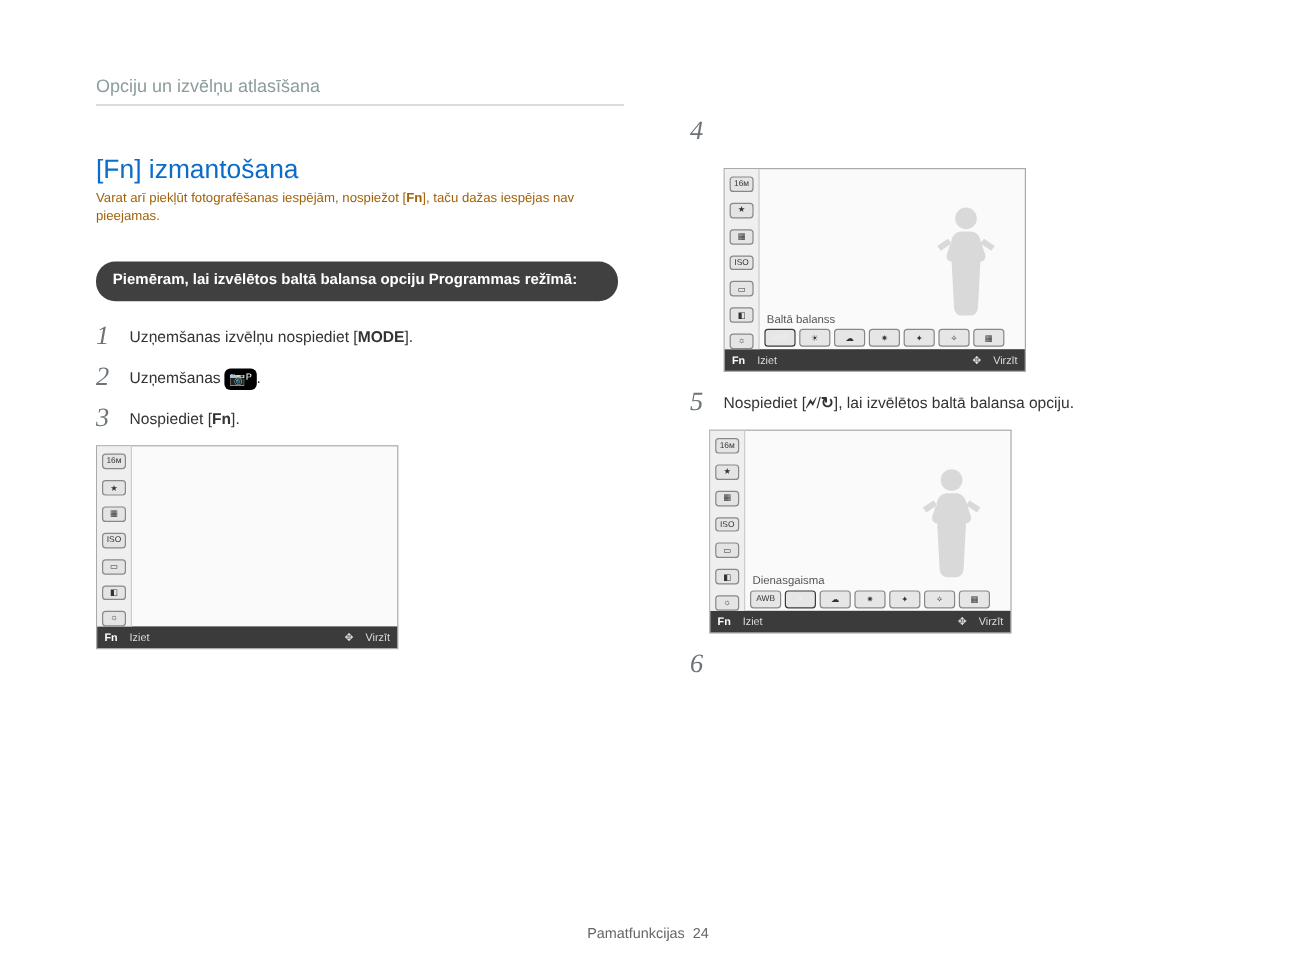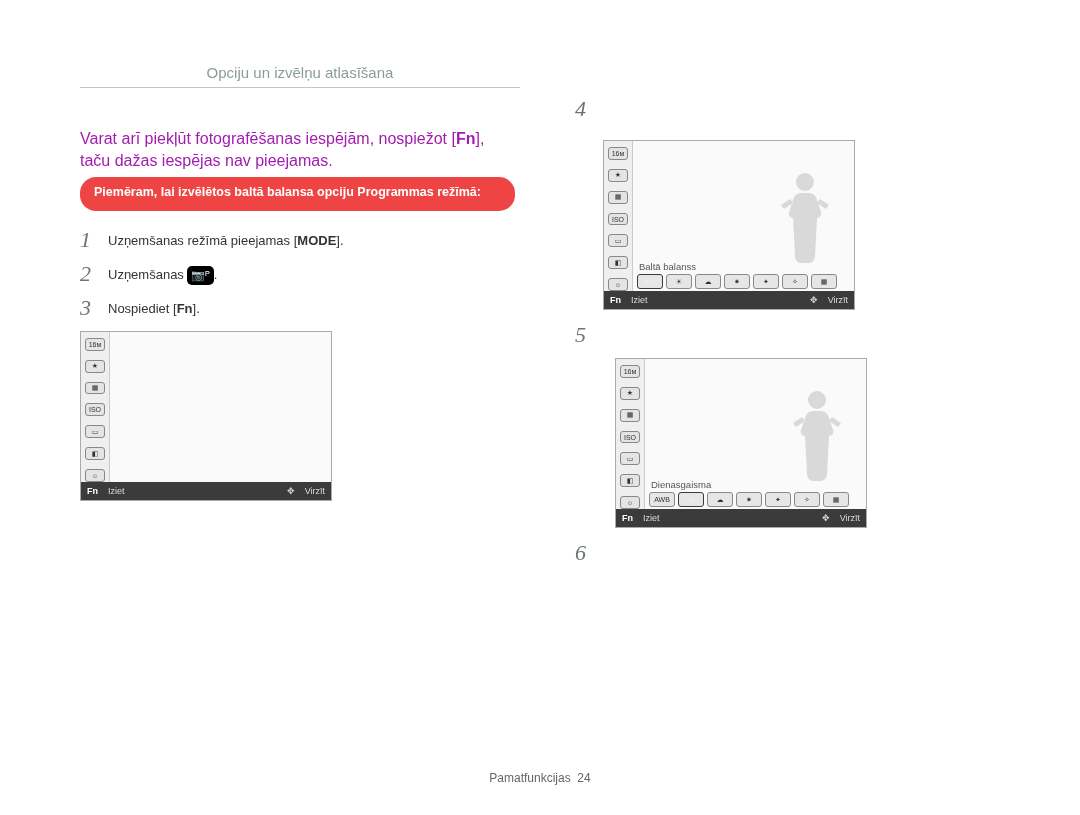--- a/index.html
+++ b/index.html
@@ -16,40 +16,39 @@
     box-sizing:border-box;
     display:flex;
     gap:60px;
   }
   .breadcrumb{
     position:absolute;top:64px;left:80px;
     color:#8c9c9c;font-size:15px;
     width:440px;
     border-bottom:1px solid #bcc8c8;
     padding-bottom:6px;
-    text-align:center;
   }
   .col{width:440px}
   .col.left{margin-top:48px}
   .col.right{margin-top:18px}
 
   h2{
     color:#0b6cc9;
     font-weight:500;
     font-size:22px;
     margin:0 0 4px 0;
   }
   .intro{
-    font-size:16px;
+    font-size:11px;
     line-height:1.35;
-    color:#a21caf;
-    margin-bottom:6px;
+    color:#a16207;
+    margin-bottom:30px;
   }
   .pill{
-    background:#ef4444;
+    background:#404040;
     color:#fff;
     font-weight:bold;
     font-size:12.5px;
     border-radius:16px;
     padding:8px 14px 10px;
     line-height:1.25;
     margin-bottom:18px;
   }
   .steps{list-style:none;margin:0;padding:0;}
   .steps li{
@@ -150,30 +149,31 @@
   }
 </style>
 </head>
 <body>
 
 <div class="breadcrumb">Opciju un izvēlņu atlasīšana</div>
 
 <div class="page">
 
   <div class="col left">
+    <h2>[Fn] izmantošana</h2>
     <div class="intro">
       <span>Varat arī piekļūt fotografēšanas iespējām, nospiežot [</span><span class="key">Fn</span><span>], taču dažas iespējas nav pieejamas.</span>
     </div>
     <div class="pill">Piemēram, lai izvēlētos baltā balansa opciju Programmas režīmā:</div>
 
     <ul class="steps">
       <li>
         <span class="stepnum">1</span>
         <span class="steptext">
-          <span>Uzņemšanas režīmā pieejamas [</span><span class="key">MODE</span><span>].</span>
+          <span>Uzņemšanas izvēlņu nospiediet [</span><span class="key">MODE</span><span>].</span>
         </span>
       </li>
       <li>
         <span class="stepnum">2</span>
         <span class="steptext">
           <span>Uzņemšanas </span><span class="glyph camera">📷ᴾ</span><span>.</span>
         </span>
       </li>
       <li>
         <span class="stepnum">3</span>
@@ -248,24 +248,27 @@
         <span>Iziet</span>
         <span class="spacer"></span>
         <span class="navglyph">✥</span>
         <span>Virzīt</span>
       </div>
     </div>
 
     <ul class="steps">
       <li>
         <span class="stepnum">5</span>
+        <span class="steptext">
+          <span>Nospiediet [</span><span class="key">🗲</span><span>/</span><span class="key">↻</span><span>], lai izvēlētos baltā balansa opciju.</span>
+        </span>
       </li>
     </ul>
 
-    <div class="lcd" style="margin:4px 0 14px 40px">
+    <div class="lcd" style="margin:4px 0 14px 16px">
       <div class="body">
         <div class="sidebar">
           <div class="sicon">16м</div>
           <div class="sicon">★</div>
           <div class="sicon">▦</div>
           <div class="sicon">ISO</div>
           <div class="sicon">▭</div>
           <div class="sicon">◧</div>
           <div class="sicon">☼</div>
         </div>

